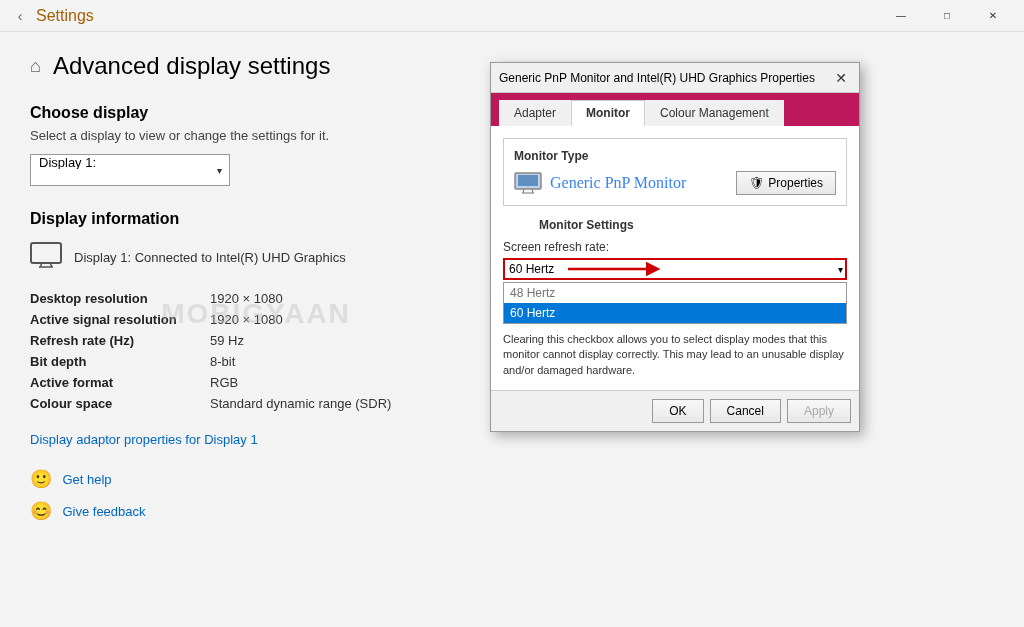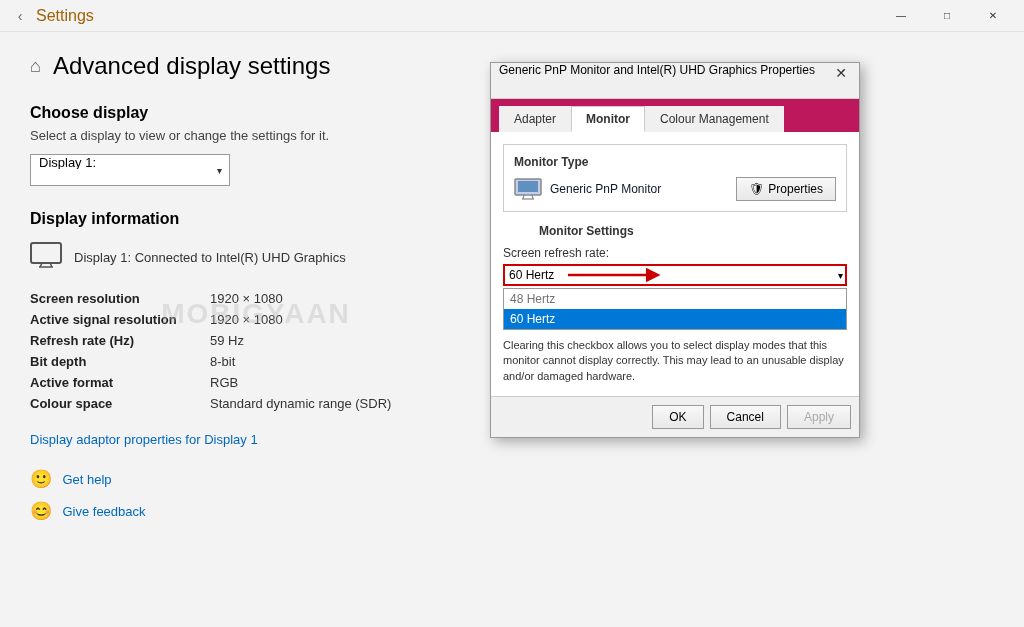--- a/index.html
+++ b/index.html
@@ -209,22 +209,23 @@
       top: 30px;
       left: 490px;
       width: 370px;
       background: #f0f0f0;
       border: 1px solid #999;
       box-shadow: 4px 4px 12px rgba(0,0,0,0.3);
       pointer-events: all;
     }
     .dialog-titlebar {
       background: #f0f0f0;
-      height: 36px;
-      display: flex;
+      height: 30px;
+      display: flex;
+      align-items: center;
       padding: 0 8px;
       border-bottom: 1px solid #ccc;
     }
     .dialog-title {
       flex: 1;
       font-size: 12px;
       color: #000;
     }
     .dialog-close {
       width: 20px;
@@ -284,22 +285,23 @@
     .monitor-type-info {
       display: flex;
       align-items: center;
       gap: 8px;
     }
     .monitor-img {
       width: 28px;
       height: 22px;
     }
     .monitor-name {
-      font-size: 12px;
-      color: #0f172a;
+      font-size: 16px;
+      color: #3b82f6;
+      font-family: Liberation Serif, serif;
     }
     .properties-btn {
       background: linear-gradient(to bottom, #f8f8f8, #e8e8e8);
       border: 1px solid #999;
       padding: 4px 12px;
       font-size: 12px;
       cursor: pointer;
       display: flex;
       align-items: center;
       gap: 4px;
@@ -440,21 +442,21 @@
             <line x1="20" y1="21" x2="22" y2="25" stroke="#555" stroke-width="1.5"></line>
             <line x1="9" y1="25" x2="23" y2="25" stroke="#555" stroke-width="1.5"></line>
           </svg>
         </div>
         <span class="display-name">Display 1: Connected to Intel(R) UHD Graphics</span>
       </div>
 
       <table class="info-table">
         <tbody id="info-rows">
             <tr>
-              <td>Screen resolution</td>
+              <td>Desktop resolution</td>
               <td>1920 × 1080</td>
             </tr>
             <tr>
               <td>Active signal resolution</td>
               <td>1920 × 1080</td>
             </tr>
             <tr>
               <td>Refresh rate (Hz)</td>
               <td>59 Hz</td>
             </tr>

